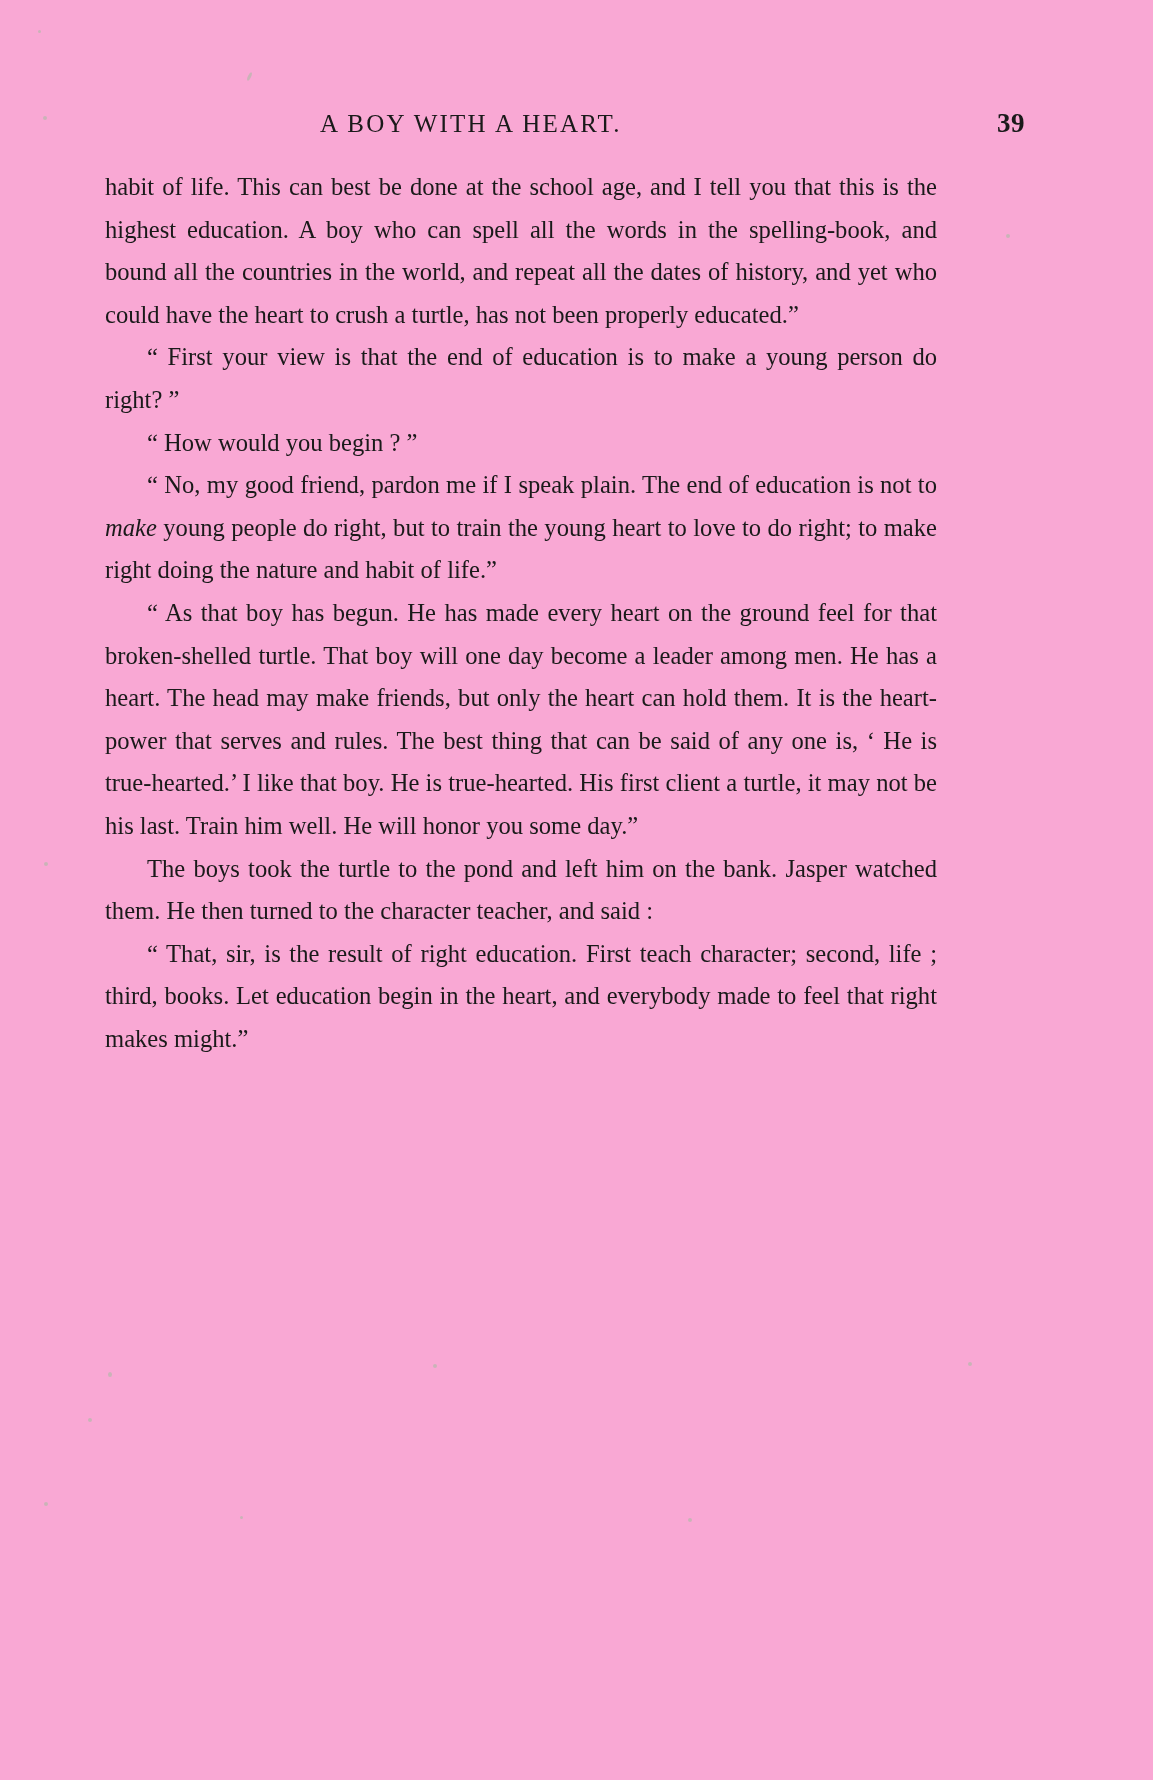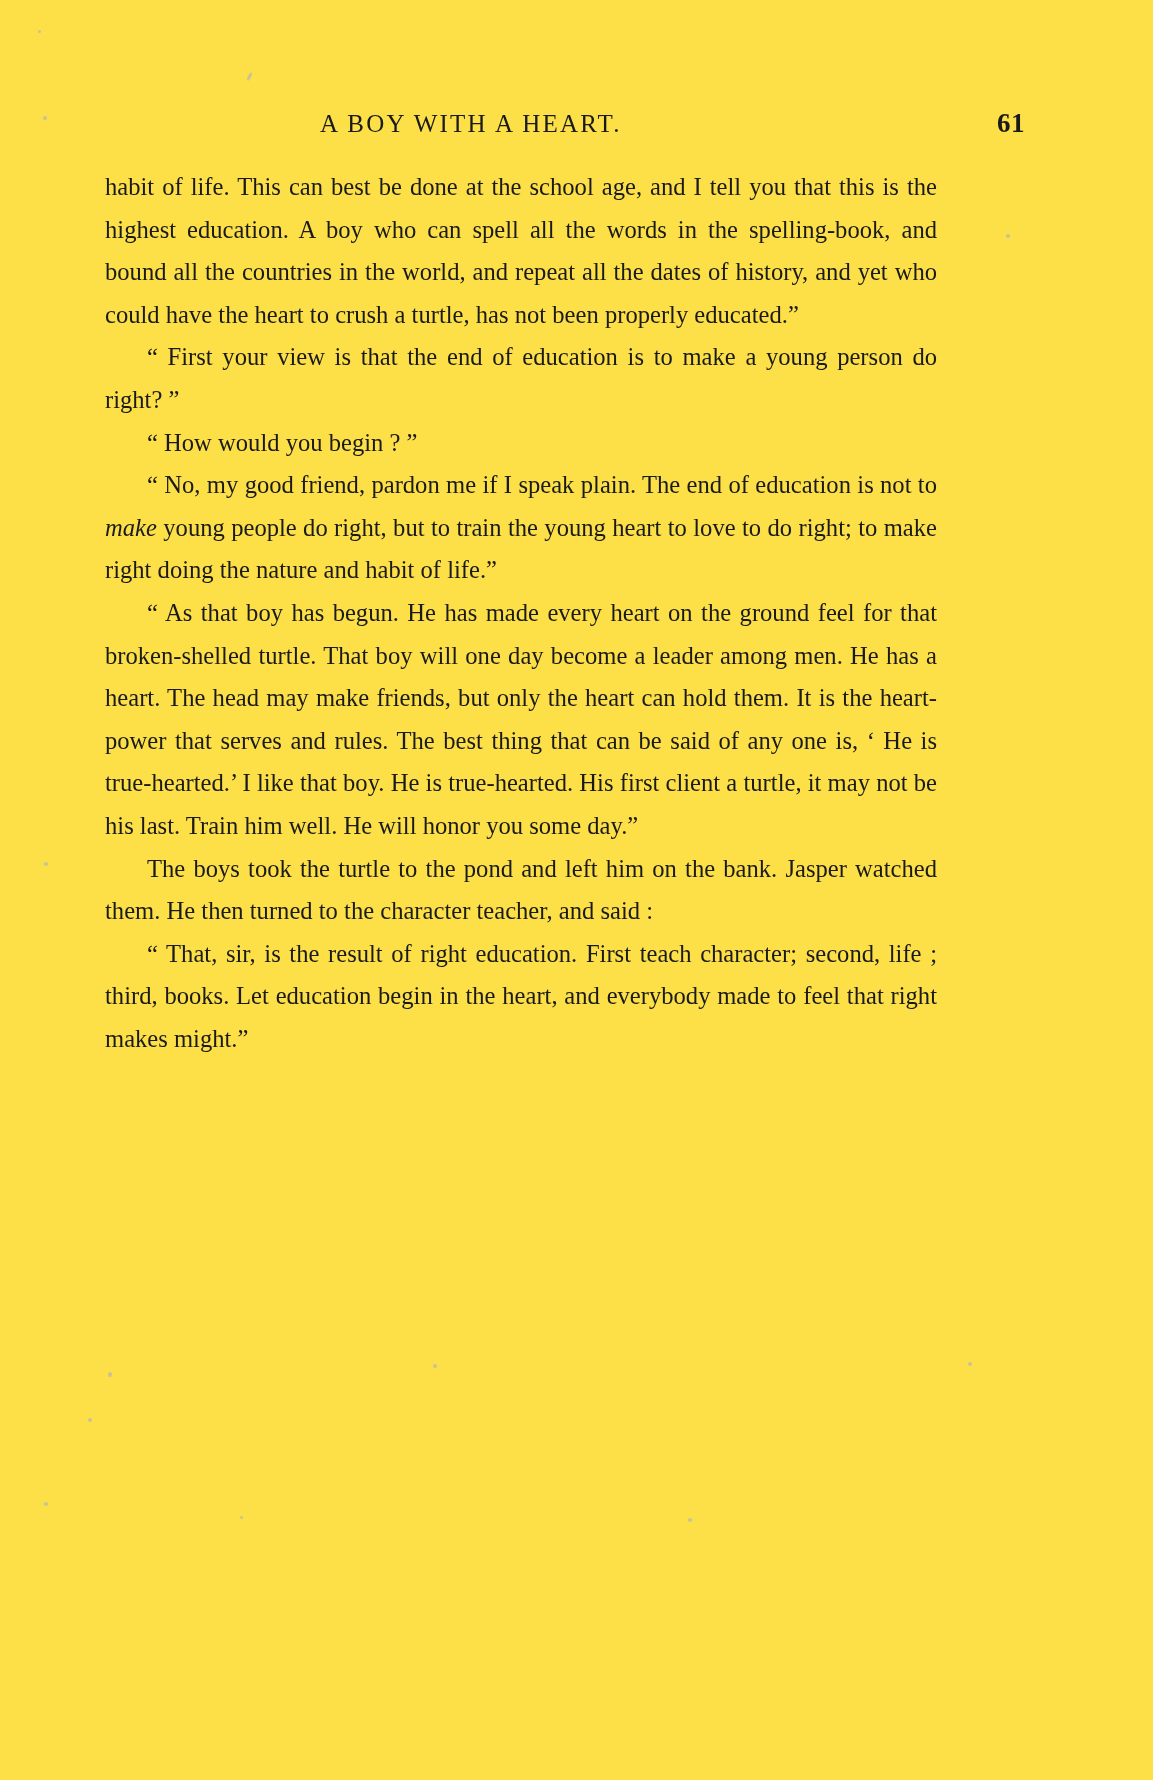--- a/index.html
+++ b/index.html
@@ -11,21 +11,21 @@
     width: 1153px;
     height: 1780px;
     position: relative;
     font-family: "Liberation Serif", serif;
     color: #1a1a1a;
     overflow: hidden;
   }
   .page {
     position: absolute;
     inset: 0;
-    background: #fde047;
+    background: #f9a8d4;
   }
   
   .speck {
     position: absolute;
     background: #b9b7ae;
     border-radius: 50%;
     opacity: .75;
   }
   .header {
     position: absolute;
@@ -81,21 +81,21 @@
   <div class="speck" style="left:108px; top:1372px;width:4px; height:5px;"></div>
   <div class="speck" style="left:433px; top:1364px;width:4px; height:4px;"></div>
   <div class="speck" style="left:968px; top:1362px;width:4px; height:4px;"></div>
   <div class="speck" style="left:88px;  top:1418px;width:4px; height:4px;"></div>
   <div class="speck" style="left:44px;  top:1502px;width:4px; height:4px;"></div>
   <div class="speck" style="left:240px; top:1516px;width:3px; height:3px;"></div>
   <div class="speck" style="left:688px; top:1518px;width:4px; height:4px;"></div>
 
   <div class="header">
     <div class="running-title">A BOY WITH A HEART.</div>
-    <div class="folio">61</div>
+    <div class="folio">39</div>
   </div>
 
   <div class="body-text">
     <p>habit of life. This can best be done at the school age, and I tell you that this is the highest education. A boy who can spell all the words in the spelling-book, and bound all the countries in the world, and repeat all the dates of history, and yet who could have the heart to crush a turtle, has not been properly educated.”</p>
     <p class="indent">“ First your view is that the end of education is to make a young person do right? ”</p>
     <p class="indent">“ How would you begin ? ”</p>
     <p class="indent"><span>“ No, my good friend, pardon me if I speak plain. The end of education is not to </span><em>make</em><span> young people do right, but to train the young heart to love to do right; to make right doing the nature and habit of life.”</span></p>
     <p class="indent">“ As that boy has begun. He has made every heart on the ground feel for that broken-shelled turtle. That boy will one day become a leader among men. He has a heart. The head may make friends, but only the heart can hold them. It is the heart-power that serves and rules. The best thing that can be said of any one is, ‘ He is true-hearted.’ I like that boy. He is true-hearted. His first client a turtle, it may not be his last. Train him well. He will honor you some day.”</p>
     <p class="indent">The boys took the turtle to the pond and left him on the bank. Jasper watched them. He then turned to the character teacher, and said :</p>
     <p class="indent">“ That, sir, is the result of right education. First teach character; second, life ; third, books. Let education begin in the heart, and everybody made to feel that right makes might.”</p>

